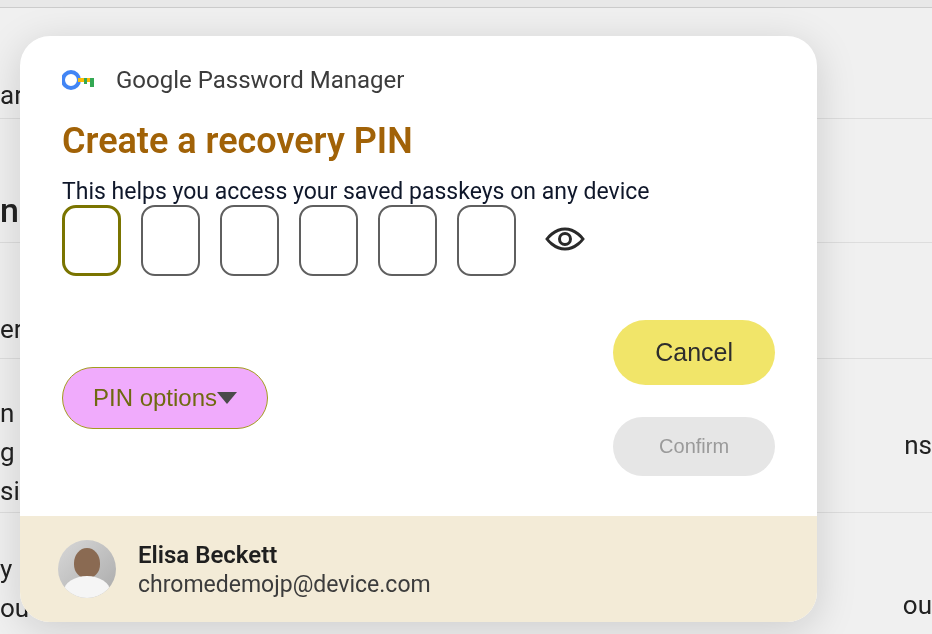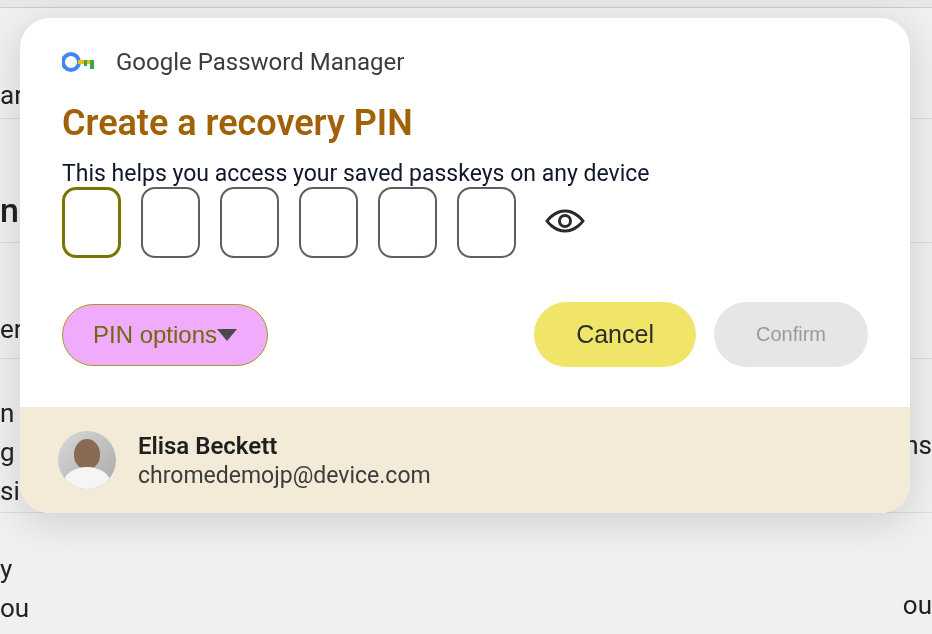--- a/index.html
+++ b/index.html
@@ -35,23 +35,23 @@
       height: 1px;
       background: #ddd;
     }
     .hr1 { top: 118px; }
     .hr2 { top: 242px; }
     .hr3 { top: 358px; }
     .hr4 { top: 512px; }
 
     .dialog {
       position: absolute;
-      top: 18px;
+      top: 36px;
       left: 20px;
-      width: 890px;
+      width: 797px;
       background: #fff;
       border-radius: 30px;
       box-shadow: 0 8px 40px rgba(0,0,0,0.15);
       overflow: hidden;
     }
     .dialog-header {
       display: flex;
       align-items: center;
       gap: 18px;
       padding: 30px 42px 0 42px;
@@ -126,21 +126,22 @@
     }
     .chevron-down {
       width: 0;
       height: 0;
       border-left: 10px solid transparent;
       border-right: 10px solid transparent;
       border-top: 12px solid #4a4a4a;
     }
     .right-buttons {
       display: flex;
-      gap: 18px;
+      gap: 32px;
+      flex-direction: column;
     }
     .cancel-btn {
       background: #f1e569;
       border: none;
       color: #2d2d2d;
       font-size: 25px;
       font-weight: 500;
       padding: 18px 42px;
       border-radius: 36px;
       cursor: pointer;

